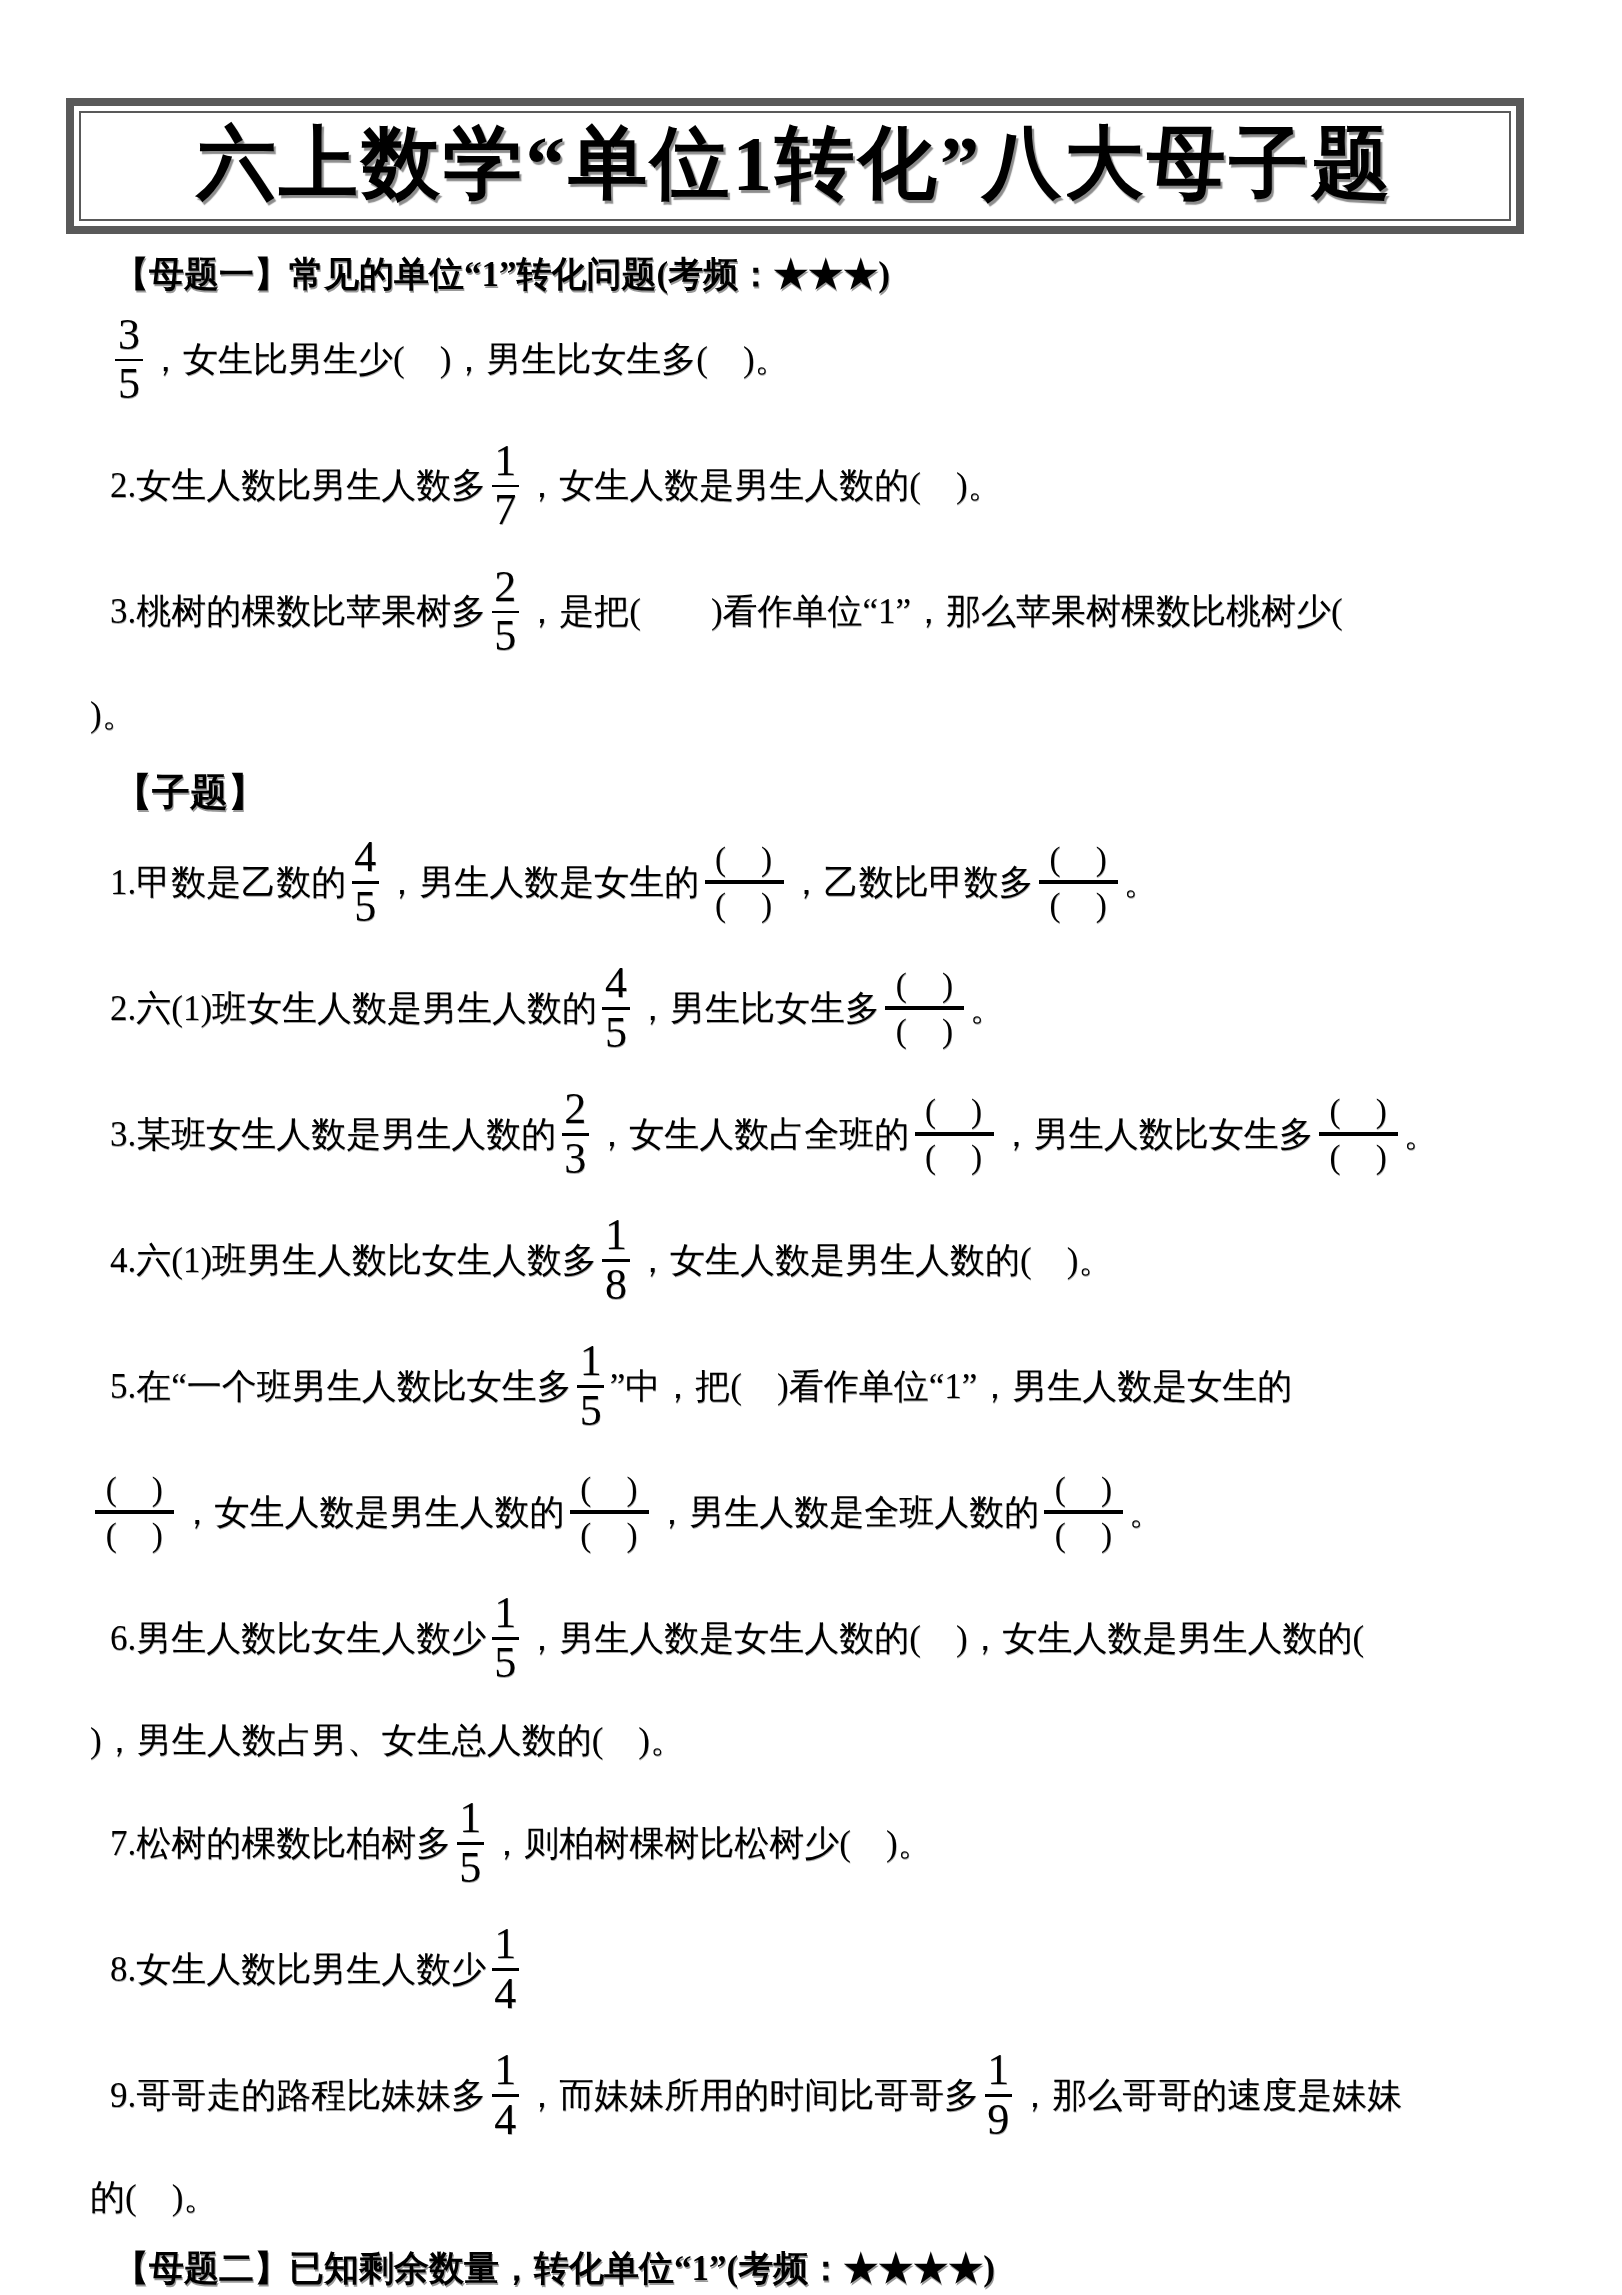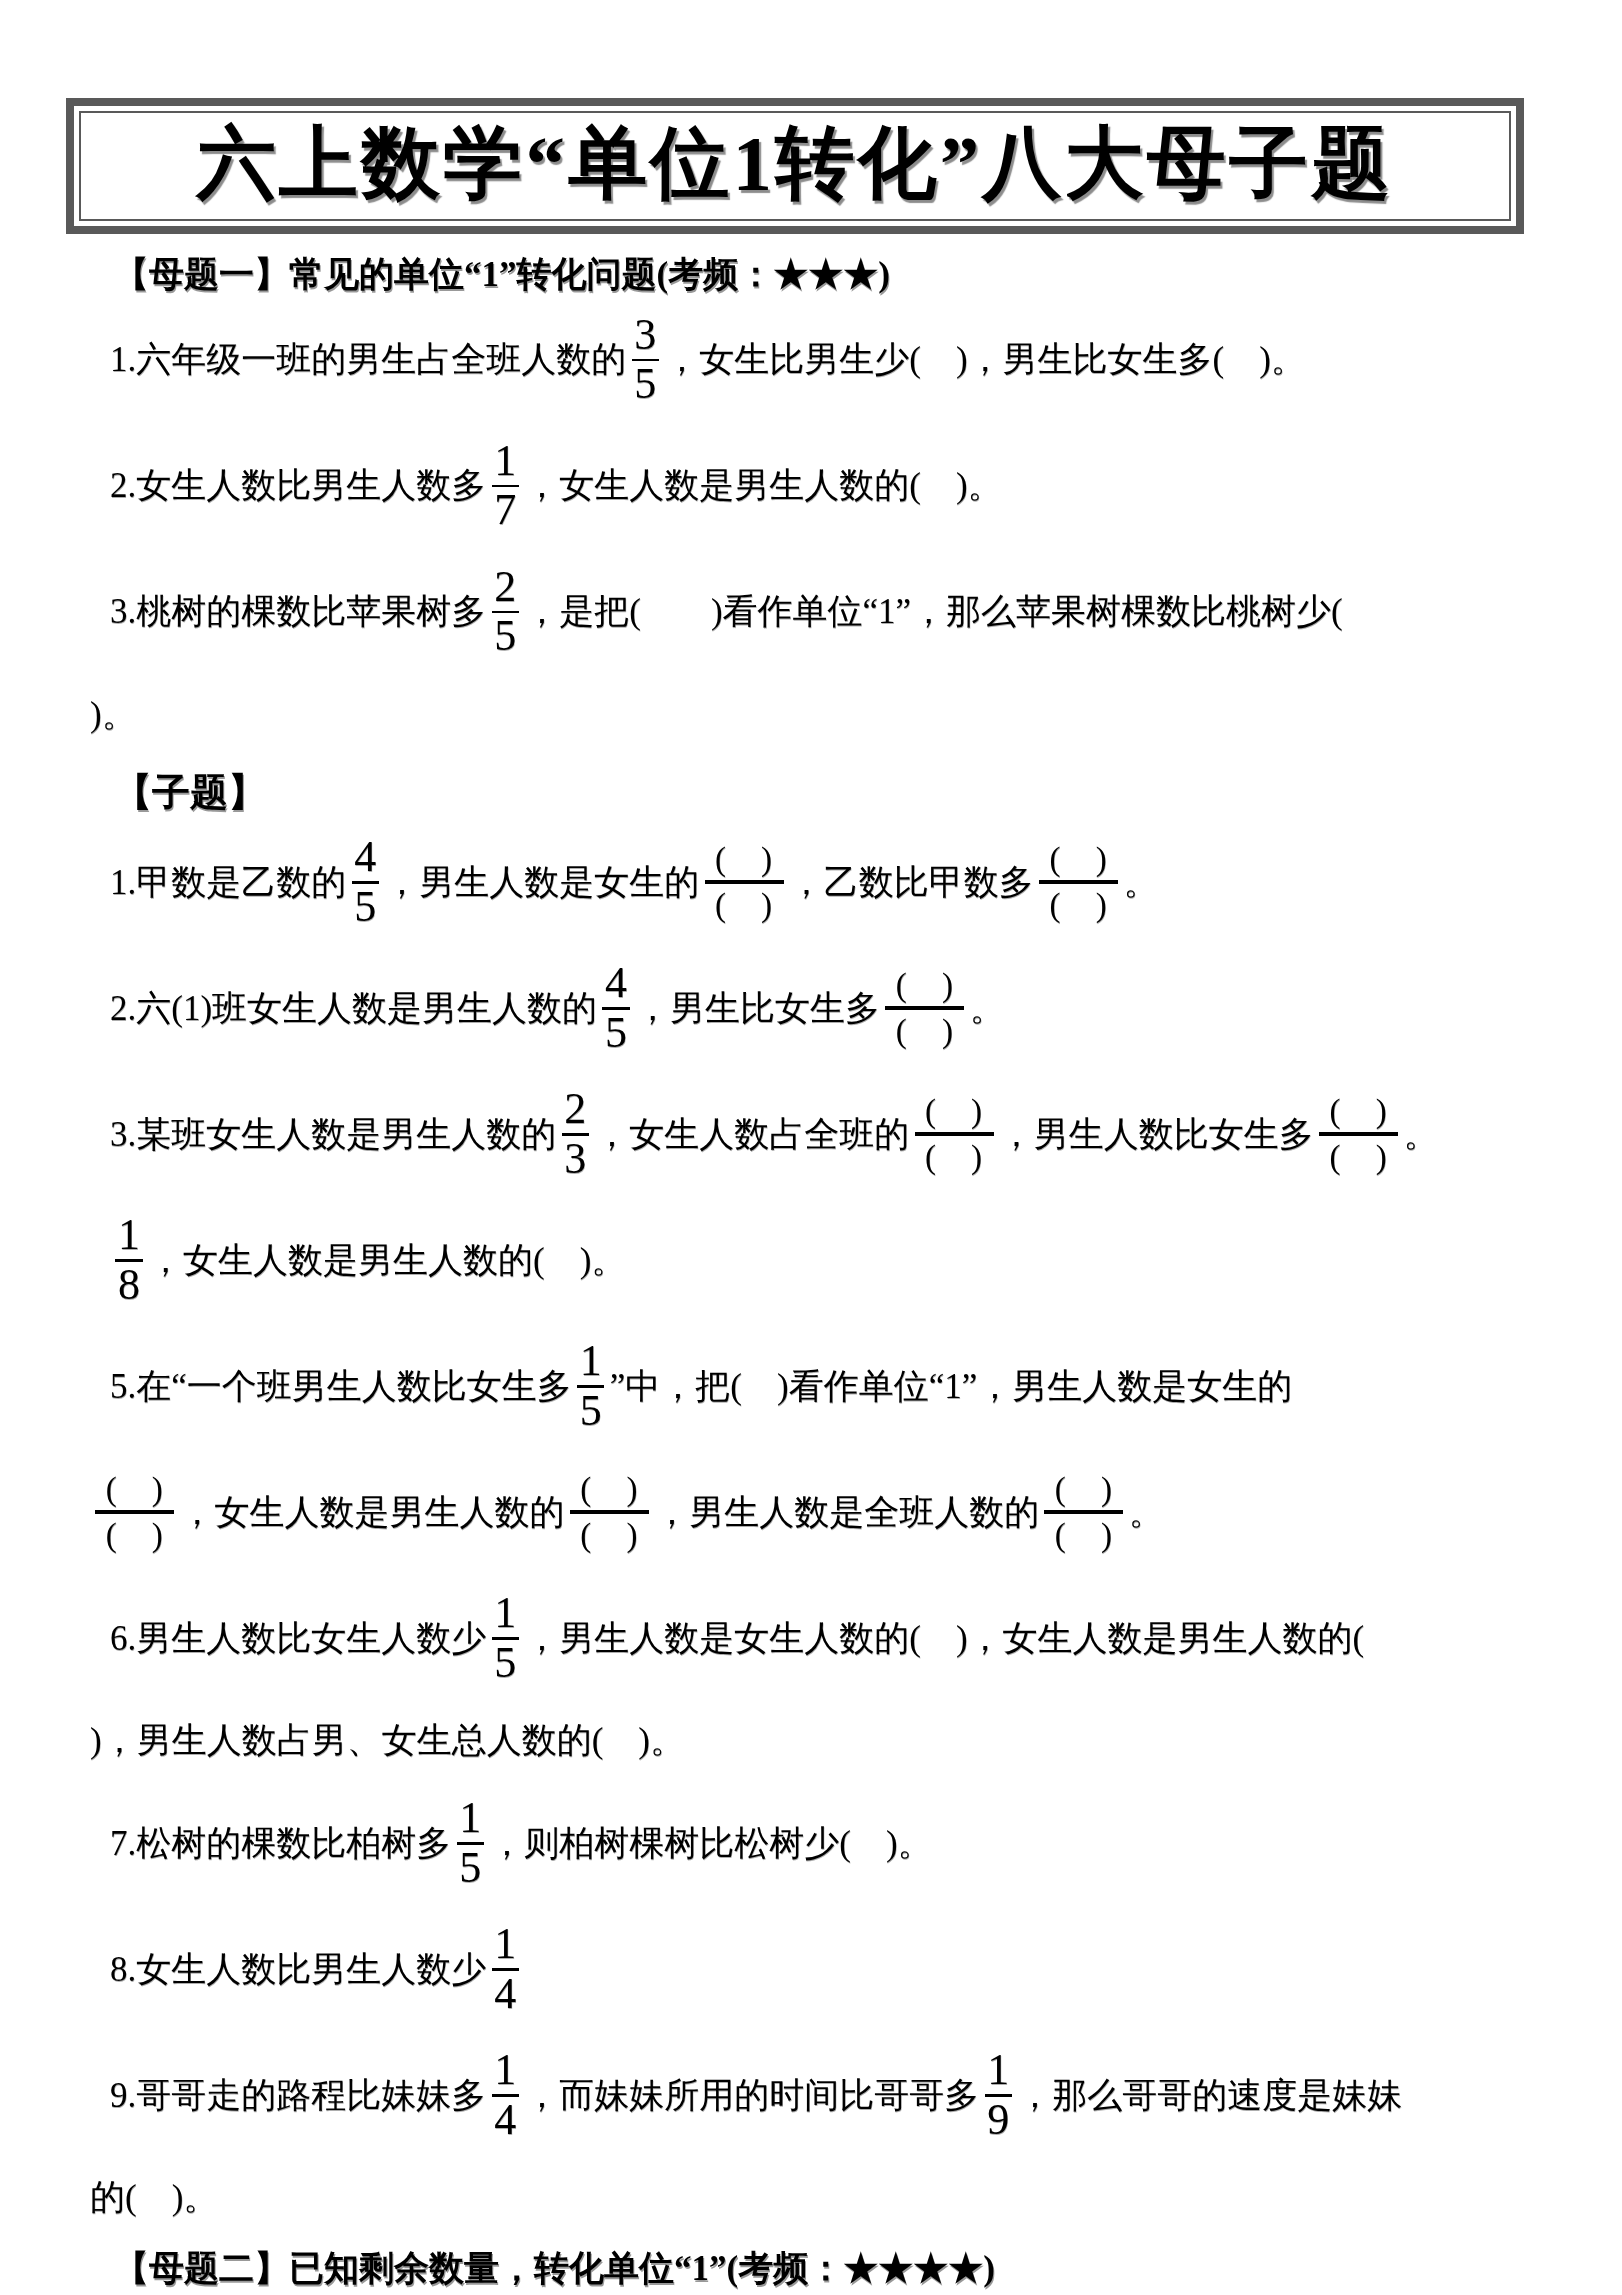--- a/index.html
+++ b/index.html
@@ -81,21 +81,20 @@
 
   <div class="title-box">
     <div class="title-inner">
       <h1 class="doc-title">六上数学“单位1转化”八大母子题</h1>
     </div>
   </div>
 
   <h2 class="sec">【母题一】常见的单位“1”转化问题(考频：★★★)</h2>
   <div id="mother1-problems">
       <div class="line tall indent">
-        <span class="txt">1.六年级一班的男生占全班人数的</span>
         <span class="frac">
           <span class="num">3</span>
           <span class="bar"></span>
           <span class="den">5</span>
         </span>
         <span class="txt">，女生比男生少(　)，男生比女生多(　)。</span>
       </div>
       <div class="line tall indent">
         <span class="txt">2.女生人数比男生人数多</span>
         <span class="frac">
@@ -172,20 +171,21 @@
         </span>
         <span class="txt">，男生人数比女生多</span>
         <span class="frac pfrac">
           <span class="num">(　)</span>
           <span class="bar"></span>
           <span class="den">(　)</span>
         </span>
         <span class="txt">。</span>
       </div>
       <div class="line tall indent">
+        <span class="txt">4.六(1)班男生人数比女生人数多</span>
         <span class="frac">
           <span class="num">1</span>
           <span class="bar"></span>
           <span class="den">8</span>
         </span>
         <span class="txt">，女生人数是男生人数的(　)。</span>
       </div>
       <div class="line tall indent">
         <span class="txt">5.在“一个班男生人数比女生多</span>
         <span class="frac">

